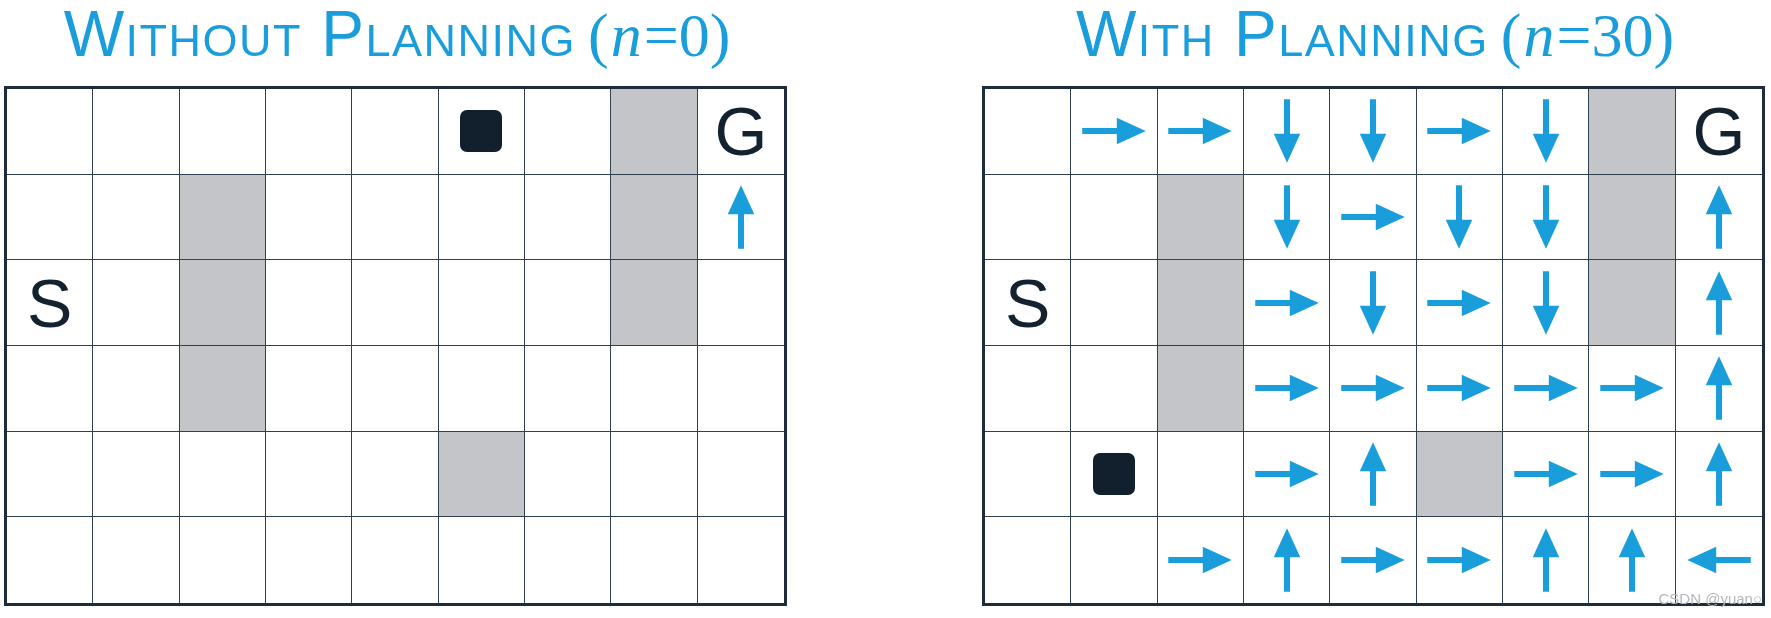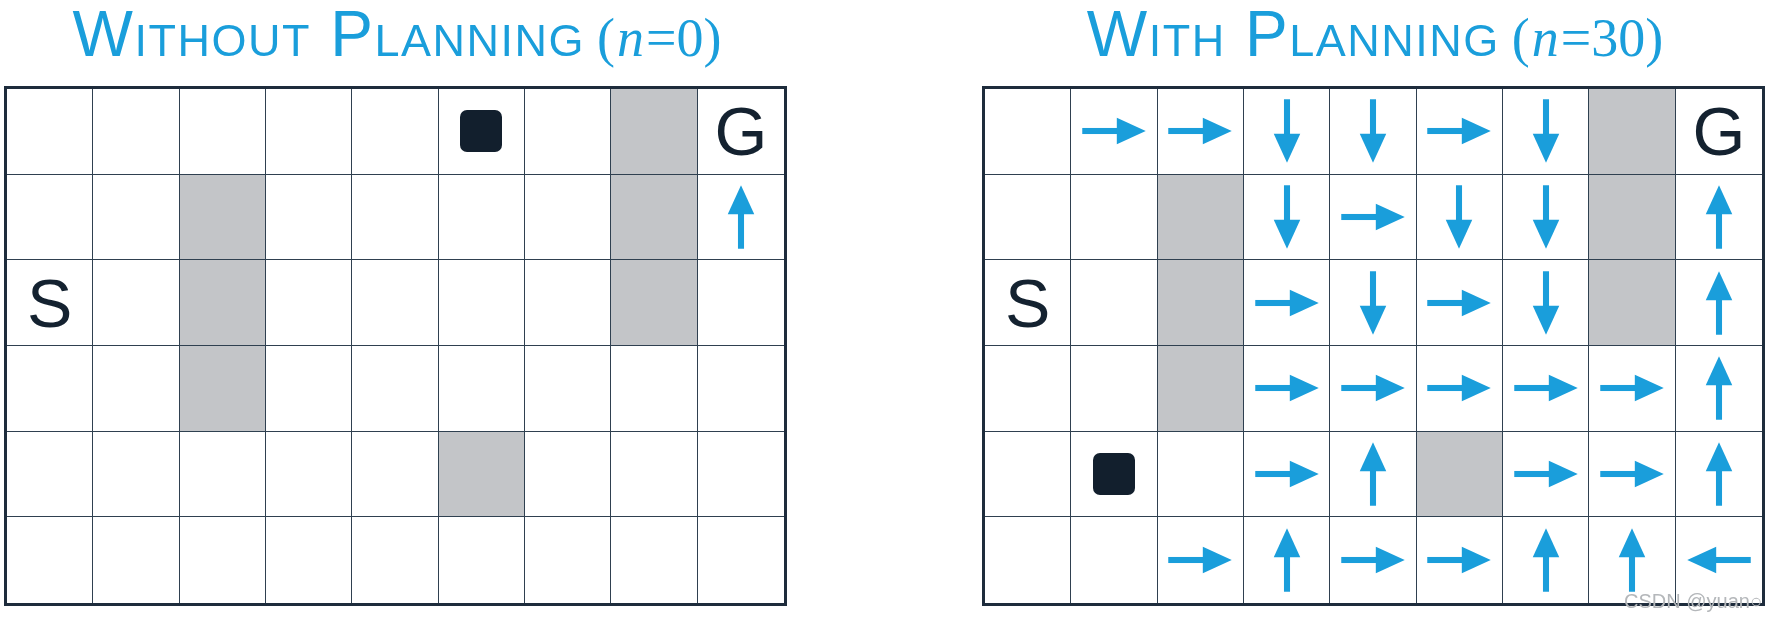--- a/index.html
+++ b/index.html
@@ -34,21 +34,21 @@
     color: var(--blue, #1a9edb);
     line-height: 80px;
   }
   .title-sc {
     font-variant: small-caps;
     font-size: 64px;
     letter-spacing: 1.5px;
   }
   .title-math {
     font-family: "Liberation Serif", "DejaVu Serif", serif;
-    font-size: 54px;
+    font-size: 62px;
     margin-left: 12px;
   }
   .title-math .mvar {
     font-style: italic;
     padding: 0 2px;
   }
 
   
   .grid {
     position: absolute;
@@ -95,21 +95,21 @@
   .arrow.dir-left  { transform: rotate(180deg); }
   .arrow.dir-up    { transform: rotate(-90deg); }
 
   
   .watermark {
     position: absolute;
     left: 1592px;
     top: 590px;
     width: 170px;
     text-align: right;
-    font-size: 20px;
+    font-size: 15px;
     color: var(--wm, #b4b7ba);
     white-space: nowrap;
   }
 </style>
 </head>
 <body>
 
 <div class="canvas">
 
   <div class="panel left">

